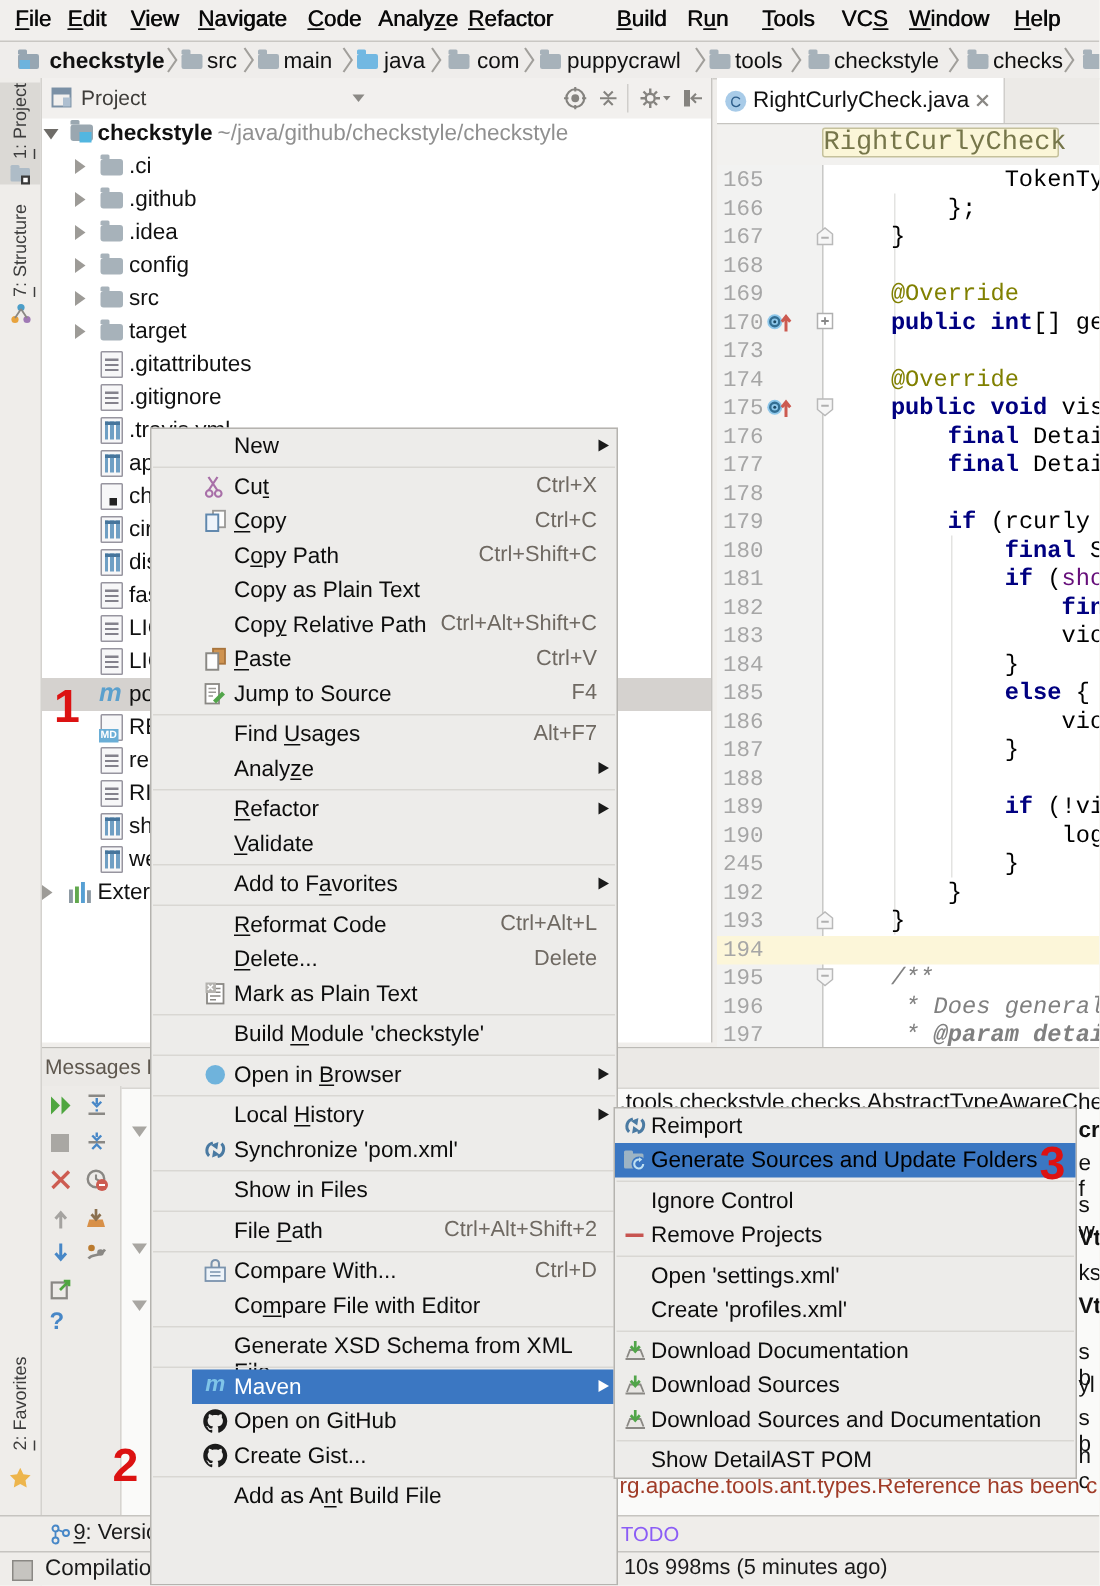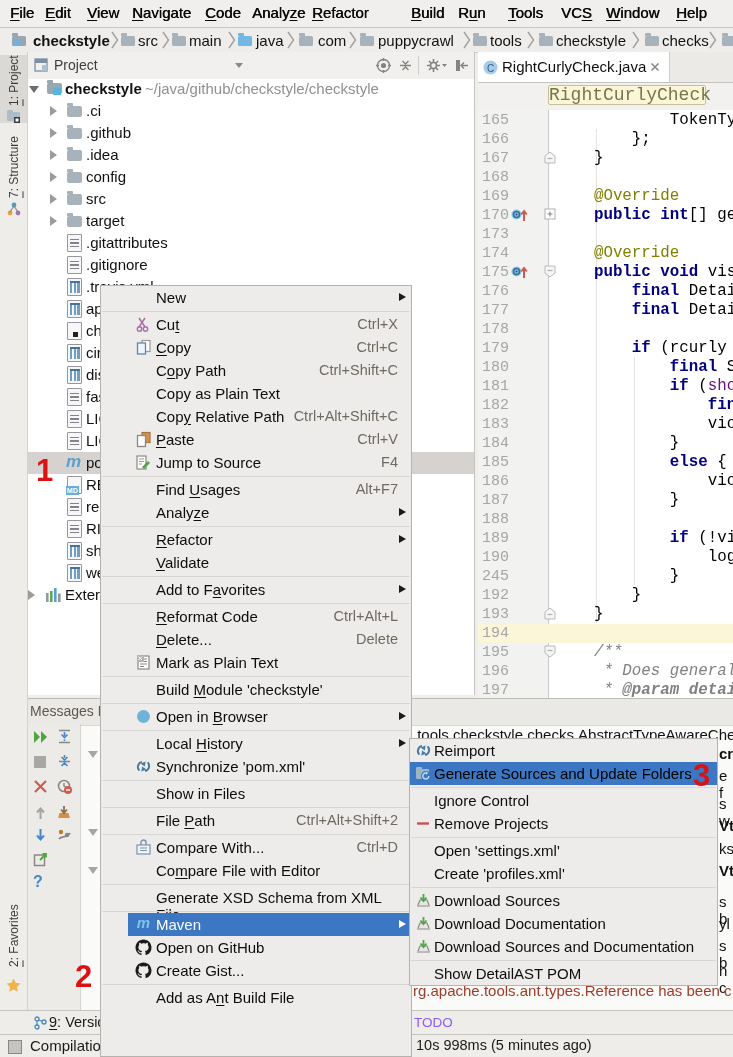--- a/index.html
+++ b/index.html
@@ -724,28 +724,28 @@
       </div>
   <div class="si">
         <span class="lbl">Create 'profiles.xml'</span>
       </div>
   <div class="msep"></div>
   <div class="si">
         <svg class="ic" viewBox="0 0 17 17">
           <path d="M2 14 H15 M3 13 L5 8 H12 L14 13" fill="#e8e6e3" stroke="#8a8884" stroke-width="1.2"></path>
           <path d="M8.5 2 V8 M5.5 5.5 L8.5 9 L11.5 5.5" stroke="#52a54a" stroke-width="1.8" fill="none"></path>
         </svg>
-        <span class="lbl">Download Sources</span>
+        <span class="lbl">Download Documentation</span>
       </div>
   <div class="si">
         <svg class="ic" viewBox="0 0 17 17">
           <path d="M2 14 H15 M3 13 L5 8 H12 L14 13" fill="#e8e6e3" stroke="#8a8884" stroke-width="1.2"></path>
           <path d="M8.5 2 V8 M5.5 5.5 L8.5 9 L11.5 5.5" stroke="#52a54a" stroke-width="1.8" fill="none"></path>
         </svg>
-        <span class="lbl">Download Documentation</span>
+        <span class="lbl">Download Sources</span>
       </div>
   <div class="si">
         <svg class="ic" viewBox="0 0 17 17">
           <path d="M2 14 H15 M3 13 L5 8 H12 L14 13" fill="#e8e6e3" stroke="#8a8884" stroke-width="1.2"></path>
           <path d="M8.5 2 V8 M5.5 5.5 L8.5 9 L11.5 5.5" stroke="#52a54a" stroke-width="1.8" fill="none"></path>
         </svg>
         <span class="lbl">Download Sources and Documentation</span>
       </div>
   <div class="msep"></div>
   <div class="si">

